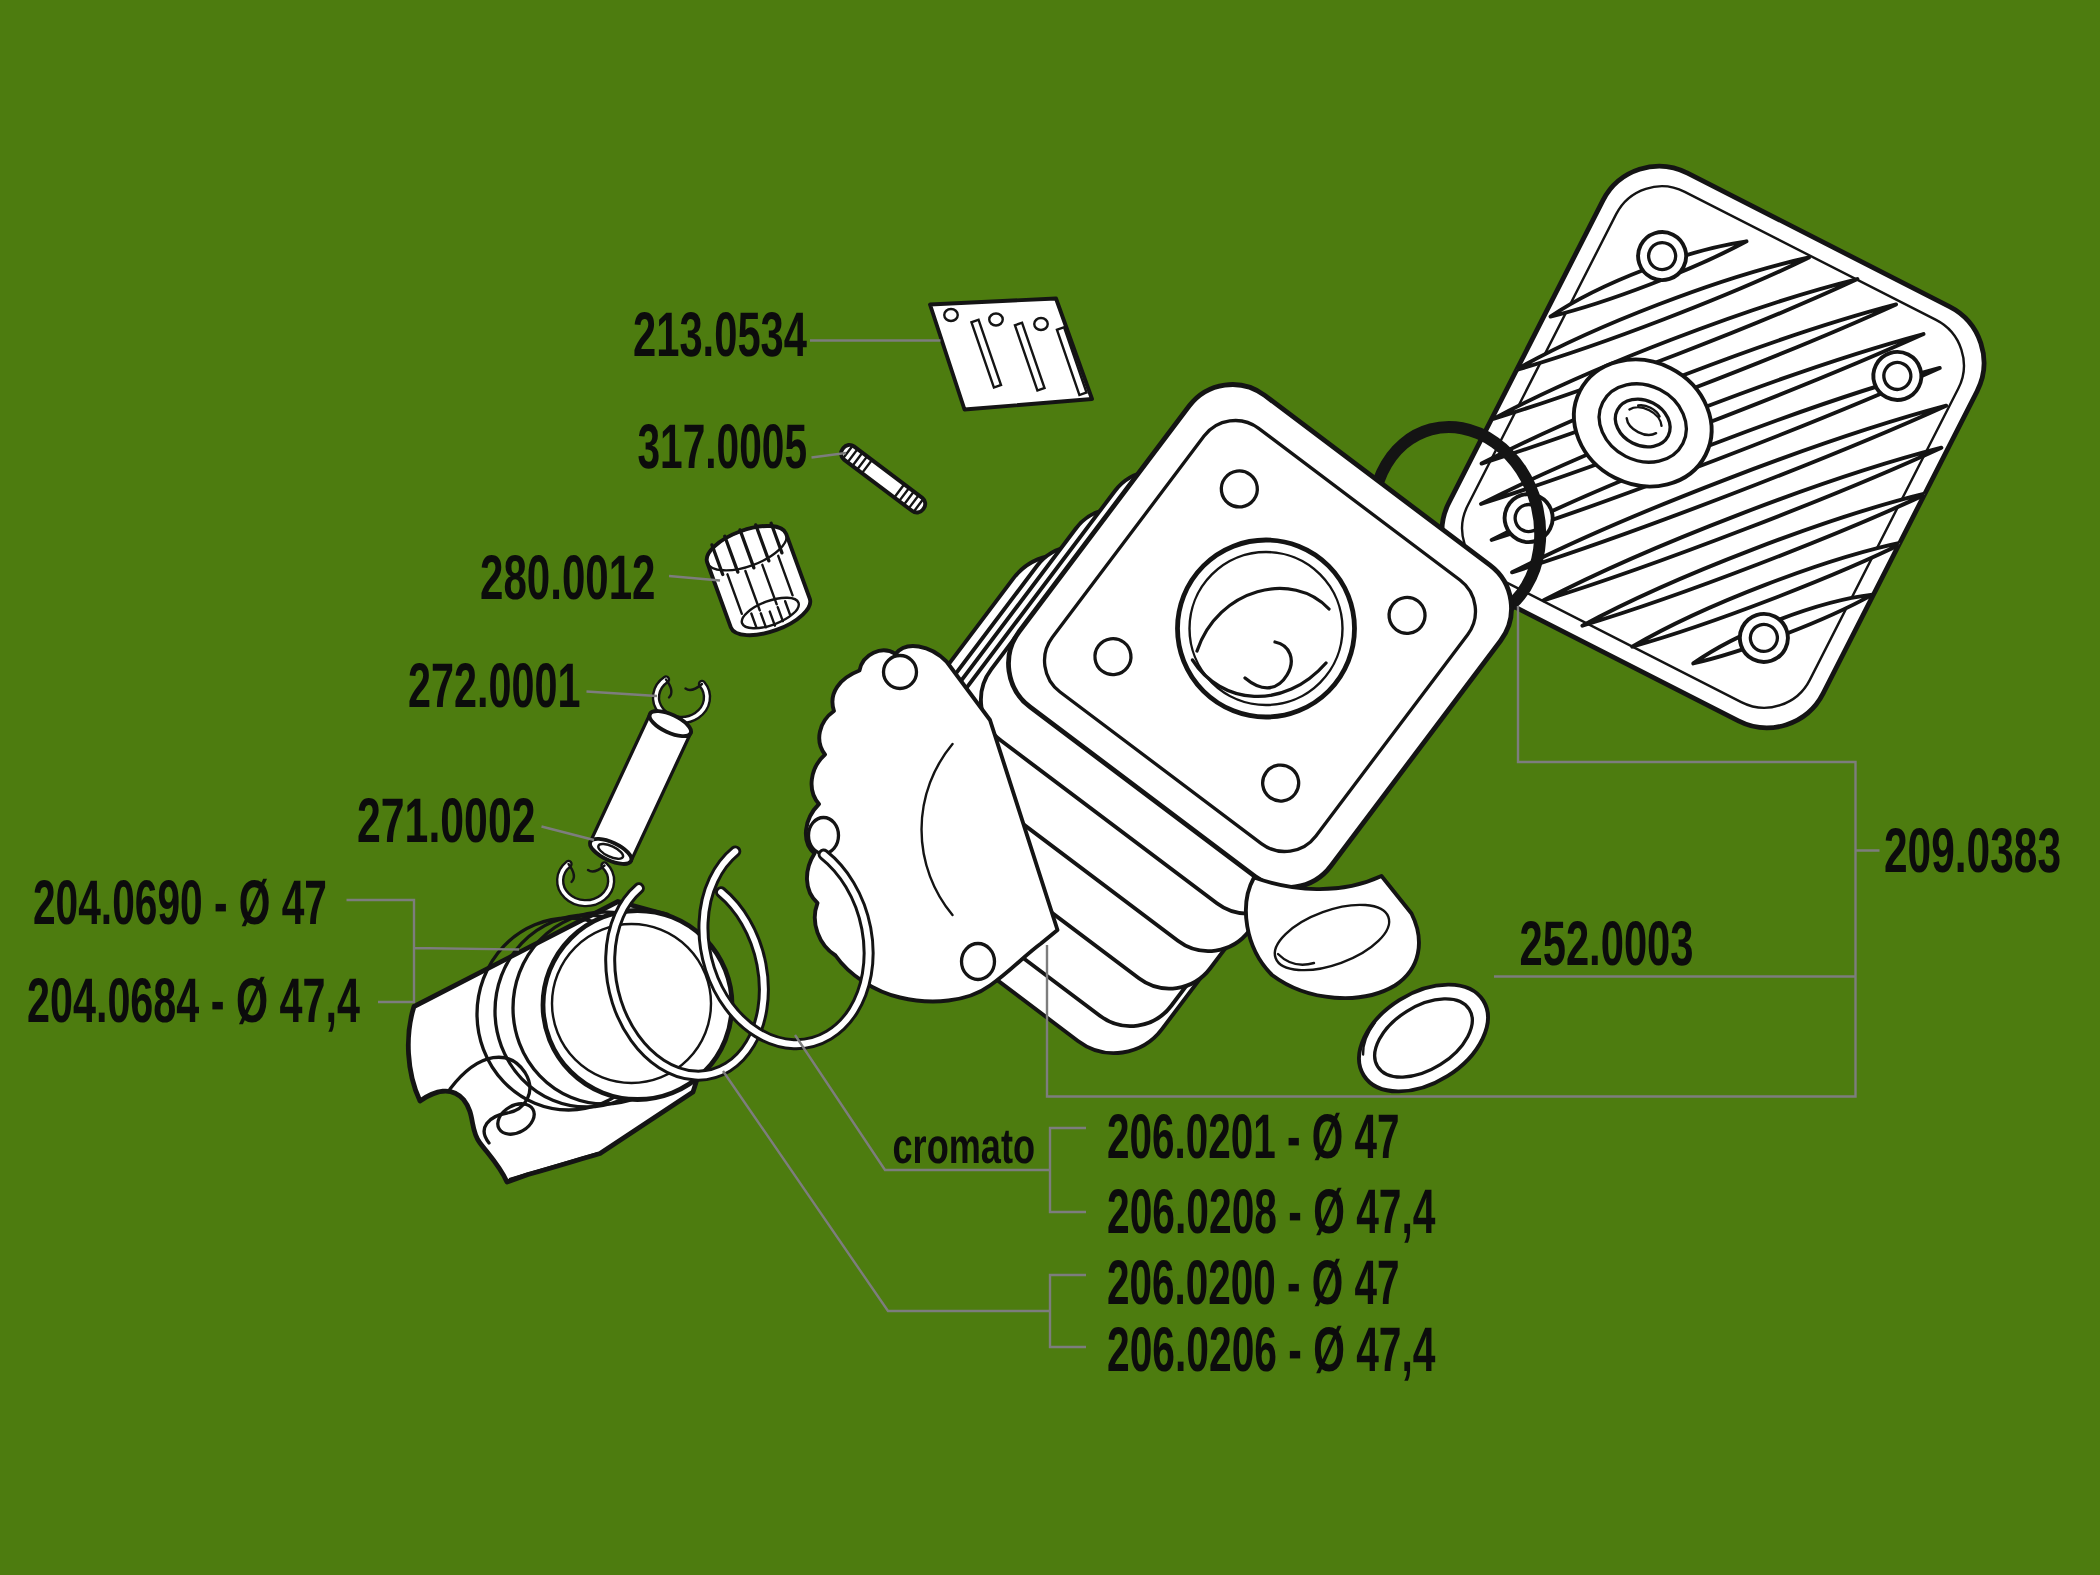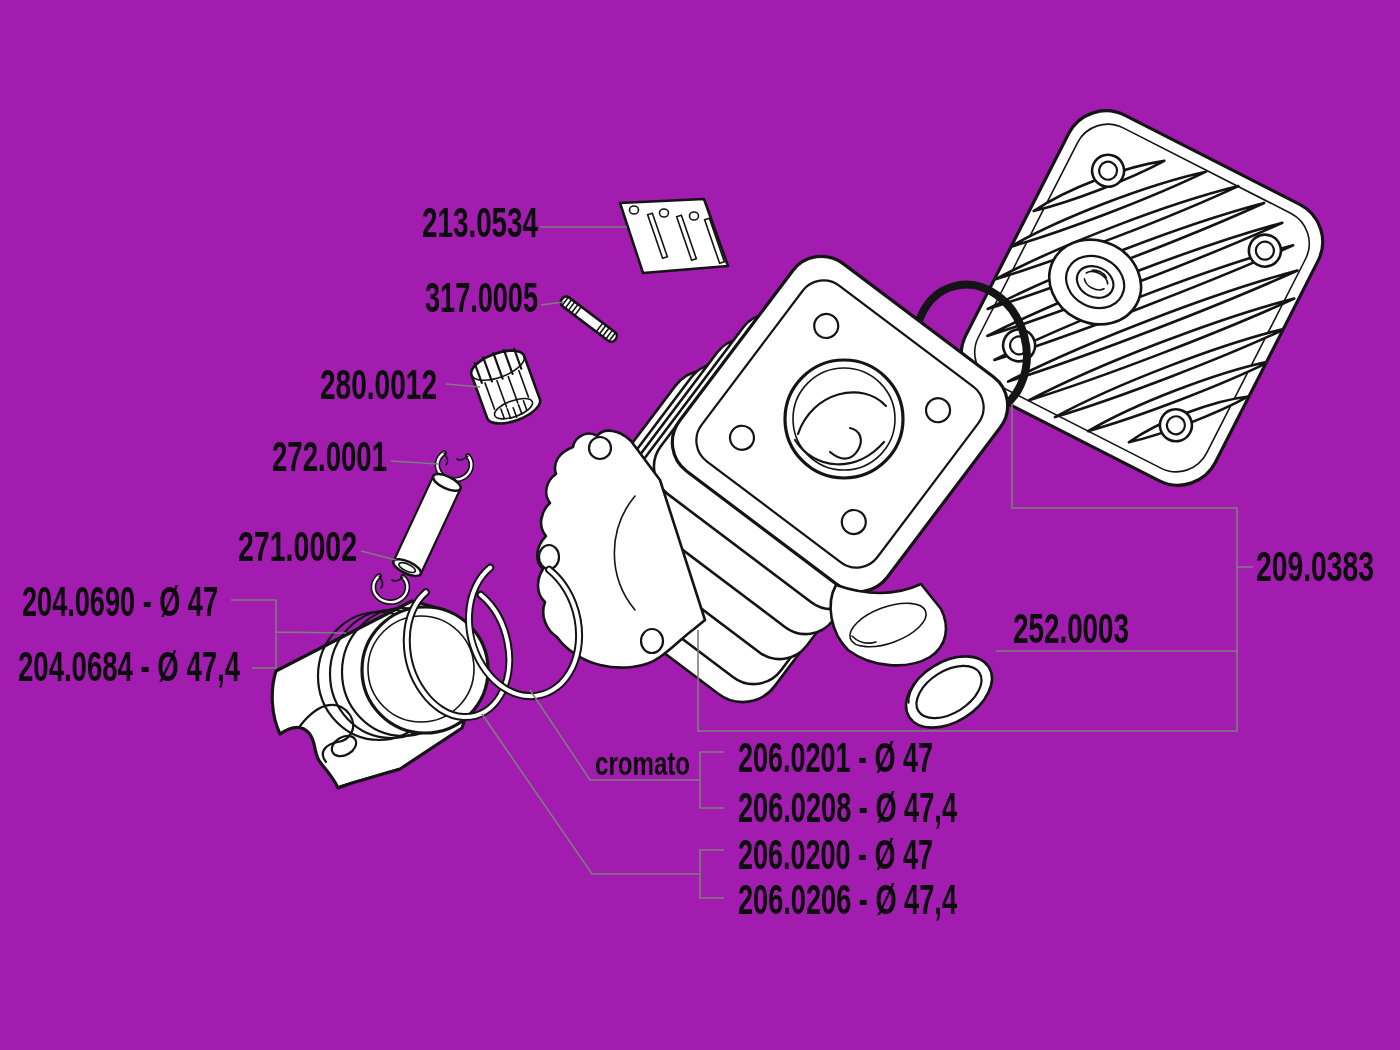--- a/index.html
+++ b/index.html
@@ -1,16 +1,16 @@
 <!DOCTYPE html>
 <html><head>
 <meta charset="utf-8">
 <style>
   html,body{margin:0;padding:0;background:#fff;}
-  .stage{position:relative;width:1400px;height:1050px;background:#a21caf;overflow:hidden;}
+  .stage{position:relative;width:1400px;height:1050px;background:#4d7c0f;overflow:hidden;}
   svg{display:block;}
   .pt   {fill:#ffffff;stroke:#141414;stroke-width:2.6;stroke-linejoin:round;}
   .ptt  {fill:#ffffff;stroke:#141414;stroke-width:3.2;stroke-linejoin:round;}
   .ln   {fill:none;stroke:#141414;stroke-width:2.2;stroke-linecap:round;}
   .lnt  {fill:none;stroke:#141414;stroke-width:1.6;stroke-linecap:round;}
   .ld   {fill:none;stroke:#7d7d7d;stroke-width:1.6;stroke-linecap:butt;}
   .ringO{fill:none;stroke:#141414;stroke-width:8;stroke-linecap:round;}
   .ringI{fill:none;stroke:#ffffff;stroke-width:4;stroke-linecap:round;}
   .clipO{fill:none;stroke:#141414;stroke-width:5.6;stroke-linecap:round;}
   .clipI{fill:none;stroke:#ffffff;stroke-width:2.4;stroke-linecap:round;}

